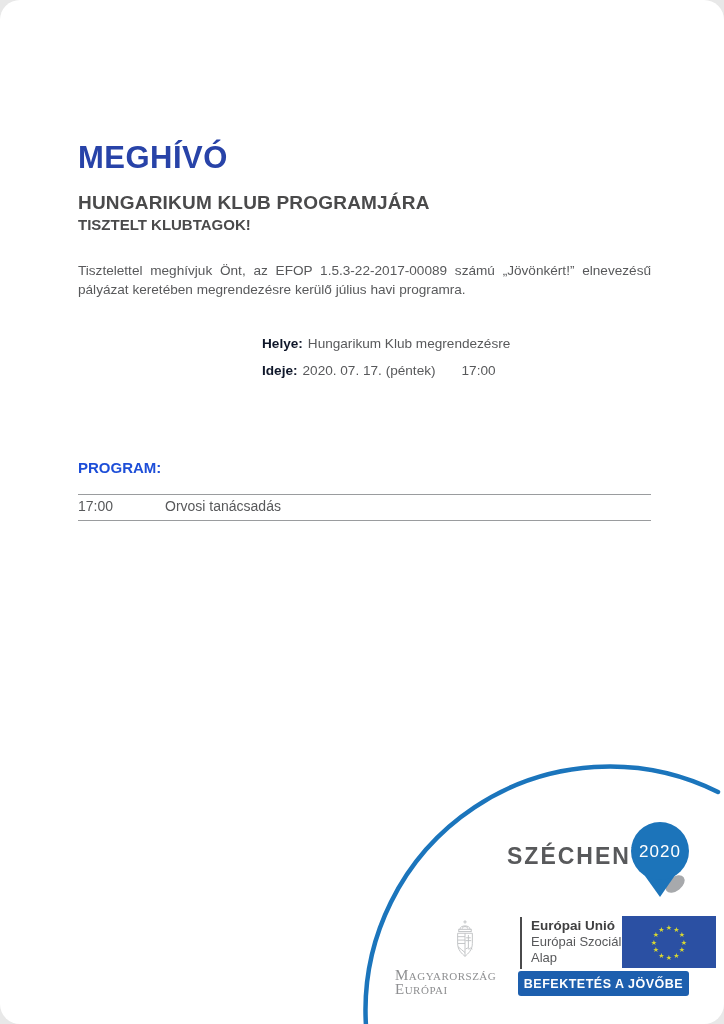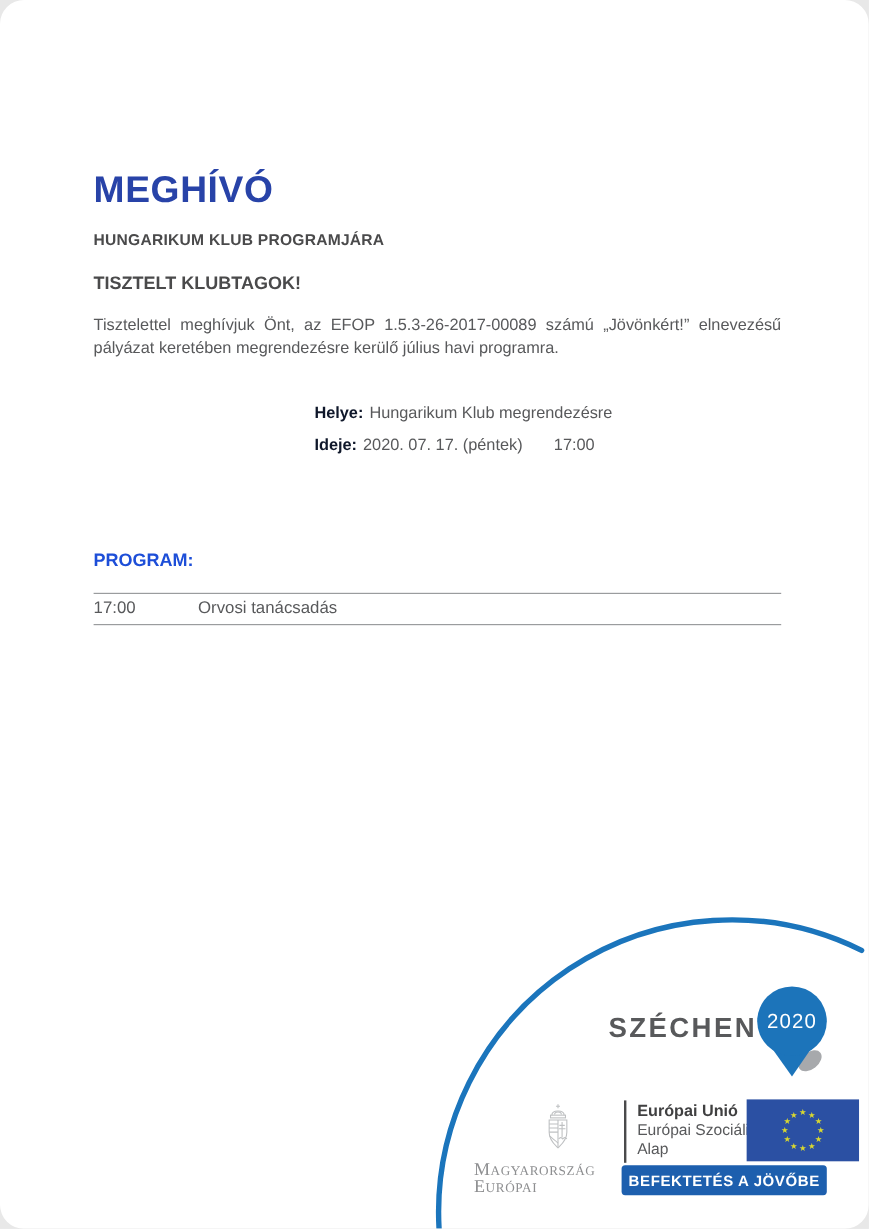--- a/index.html
+++ b/index.html
@@ -4,22 +4,22 @@
 <style>
   html,body{margin:0;padding:0;background:#e8e8e8;}
   #page{
     position:relative;width:724px;height:1024px;margin:0 auto;
     background:#ffffff;overflow:hidden;
     font-family:"Liberation Sans","DejaVu Sans",sans-serif;
     border-radius:20px;
   }
   .abs{position:absolute;}
   #doc-title{left:78px;top:140px;font-size:31px;font-weight:bold;color:#2843A8;letter-spacing:0.5px;}
-  #doc-subtitle{left:78px;top:192px;font-size:13px;font-weight:bold;color:#4A4A4B;letter-spacing:0.2px;}
-  #greeting{left:78px;top:228px;font-size:15px;font-weight:bold;color:#4A4A4B;}
+  #doc-subtitle{left:78px;top:192px;font-size:19px;font-weight:bold;color:#4A4A4B;letter-spacing:0.2px;}
+  #greeting{left:78px;top:216px;font-size:15px;font-weight:bold;color:#4A4A4B;}
   #body-par{left:78px;top:261px;width:573px;font-size:13.6px;line-height:19px;color:#58595B;text-align:justify;}
   .detail-line{left:262px;font-size:13.6px;color:#58595B;}
   .detail-label{font-weight:bold;color:#0f172a;margin-right:5px;}
   #detail-time{margin-left:26px;}
   #program-heading{left:78px;top:459px;font-size:15px;font-weight:bold;color:#1d4ed8;}
   #program-table{left:78px;top:494px;width:573px;border-top:1px solid #9A9C9E;border-bottom:1px solid #9A9C9E;}
   .program-row{display:flex;padding:3px 0 6px 0;font-size:14px;color:#58595B;}
   .program-time{width:87px;}
   #arc-svg{left:0;top:0;width:724px;height:1024px;pointer-events:none;}
   #szechenyi-text{left:507px;top:843px;font-size:23px;font-weight:bold;color:#58595B;letter-spacing:2px;}
@@ -38,21 +38,21 @@
 </style>
 </head>
 <body>
 
 <div id="page">
 
   <div id="doc-title" class="abs">MEGHÍVÓ</div>
   <div id="doc-subtitle" class="abs">HUNGARIKUM KLUB PROGRAMJÁRA</div>
   <div id="greeting" class="abs">TISZTELT KLUBTAGOK!</div>
 
-  <div id="body-par" class="abs">Tisztelettel meghívjuk Önt, az EFOP 1.5.3-26-2017-00089 számú „Jövönkért!” elnevezésű pályázat keretében megrendezésre kerülő július havi programra.</div>
+  <div id="body-par" class="abs">Tisztelettel meghívjuk Önt, az EFOP 1.5.3-22-2017-00089 számú „Jövönkért!” elnevezésű pályázat keretében megrendezésre kerülő július havi programra.</div>
 
   <div class="abs detail-line" style="top:336px;">
     <span class="detail-label">Helye:</span><span>Hungarikum Klub megrendezésre</span>
   </div>
   <div class="abs detail-line" style="top:363px;">
     <span class="detail-label">Ideje:</span><span>2020. 07. 17. (péntek)</span><span id="detail-time">17:00</span>
   </div>
 
   <div id="program-heading" class="abs">PROGRAM:</div>
   <div id="program-table" class="abs">

